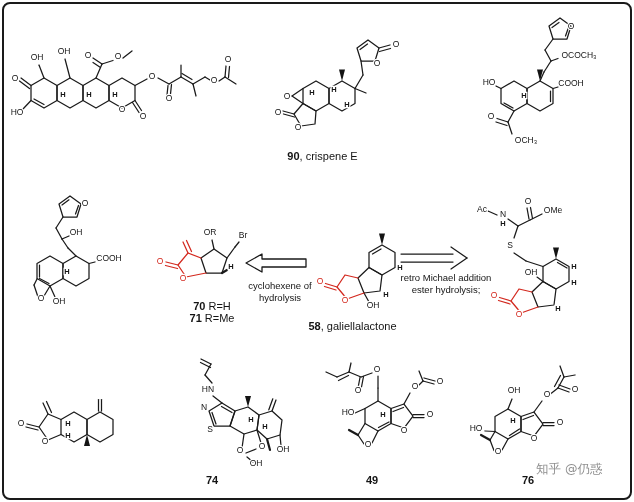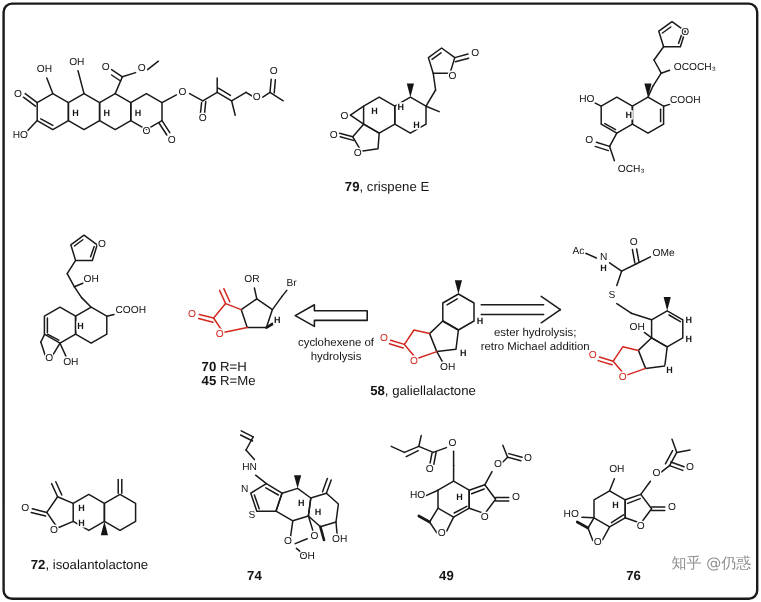--- a/index.html
+++ b/index.html
@@ -2,23 +2,23 @@
 <html><head>
 <meta charset="utf-8">
 <style>
   html,body{margin:0;padding:0;background:#fff;}
   #canvas{position:relative;width:634px;height:502px;background:#fff;overflow:hidden;
           font-family:"Liberation Sans",sans-serif;}
   #frame{position:absolute;inset:2px;border:2.5px solid #1a1a1a;border-radius:8px;pointer-events:none;}
   .struct{position:absolute;}
   .clabel{position:absolute;font-size:11px;color:#141414;text-align:center;white-space:nowrap;}
   .clabel b{font-weight:700;}
-  .clabel.left{text-align:left;padding-left:22px;box-sizing:border-box;}
+  .clabel.left{text-align:center;padding-left:22px;box-sizing:border-box;}
   .atext{position:absolute;font-size:9.5px;color:#141414;text-align:center;line-height:1.25;}
-  .wm{position:absolute;font-family:"DejaVu Sans",sans-serif;font-size:12.5px;color:#8f8f8f;text-align:right;}
+  .wm{position:absolute;font-family:"DejaVu Sans",sans-serif;font-size:12.5px;color:#8f8f8f;}
   .bd line,.bd polyline,.bd polygon{fill:none;stroke:#1a1a1a;stroke-width:1.25;stroke-linecap:round;stroke-linejoin:round;}
   .rd line,.rd polyline{stroke:#d3281e;}
   .b2{stroke-width:2.2 !important;}
   .wgs polygon{fill:#141414;stroke:none;}
   text.atom{font-family:"Liberation Sans",sans-serif;font-size:8.5px;font-weight:400;fill:#141414;
             stroke:#fff;stroke-width:2.4px;paint-order:stroke;text-anchor:middle;}
   text.atom.red{fill:#d3281e;}
   text.atom.sm{font-size:7.5px;font-weight:700;}
 </style>
 </head>
@@ -102,21 +102,21 @@
   <text class="atom" x="19" y="85">O</text>
   <text class="atom" x="30" y="116">O</text>
   <text class="atom" x="10" y="101">O</text>
   <text class="atom" x="109" y="52">O</text>
   <text class="atom" x="128" y="33">O</text>
   <text class="atom sm" x="44" y="81">H</text>
   <text class="atom sm" x="66" y="78">H</text>
   <text class="atom sm" x="79" y="93">H</text>
 </svg>
 <div class="clabel" style="left:250px;top:150px;width:145px">
-  <b>79</b><span>, crispene E</span>
+  <b>90</b><span>, crispene E</span>
 </div>
 
 <svg class="struct" style="left:452px;top:8px" width="160" height="142" viewBox="0 0 160 142">
   <g class="bd">
     <polygon points="108,10 119,18 115,31 101,31 97,18"></polygon>
     <line x1="100" y1="19.5" x2="107" y2="14.5"></line>
         <line x1="113.5" y1="28" x2="116.5" y2="19.5"></line>
     <line x1="101" y1="31" x2="93" y2="42"></line>
         <line x1="93" y1="42" x2="99" y2="53"></line>
     <line x1="99" y1="53" x2="106" y2="50.5"></line>
@@ -189,21 +189,21 @@
         <line x1="45.5" y1="46.5" x2="40.5" y2="35.5"></line>
   </g>
   <text class="atom red" x="14" y="59">O</text>
   <text class="atom red" x="37" y="76">O</text>
   <text class="atom" x="64" y="30">OR</text>
   <text class="atom" x="97" y="33">Br</text>
   <text class="atom sm" x="85" y="64">H</text>
 </svg>
 <div class="clabel left" style="left:146px;top:300px;width:110px">
   <div><b>70</b><span> R=H</span></div>
-  <div><b>45</b><span> R=Me</span></div>
+  <div><b>71</b><span> R=Me</span></div>
 </div>
 
 <svg class="struct" style="left:242px;top:250px" width="68" height="26" viewBox="0 0 68 26">
   <polygon points="4,13 20,4 20,9 64,9 64,17 20,17 20,22" fill="#ffffff" stroke="#1a1a1a" stroke-width="1.3" stroke-linejoin="round"></polygon>
 </svg>
 <div class="atext" style="left:234px;top:280px;width:92px">
   <div>cyclohexene of</div>
   <div>hydrolysis</div>
 </div>
 
@@ -234,22 +234,22 @@
 
 <svg class="struct" style="left:398px;top:244px" width="72" height="28" viewBox="0 0 72 28">
   <g class="bd" stroke-width="1.5">
     <line x1="3" y1="10" x2="55" y2="10"></line>
         <line x1="3" y1="18" x2="55" y2="18"></line>
     <line x1="53" y1="3" x2="69" y2="14"></line>
         <line x1="53" y1="25" x2="69" y2="14"></line>
   </g>
 </svg>
 <div class="atext" style="left:383px;top:272px;width:126px">
+  <div>retro Michael addition</div>
   <div>ester hydrolysis;</div>
-  <div>retro Michael addition</div>
 </div>
 
 <svg class="struct" style="left:468px;top:196px" width="155" height="130" viewBox="0 0 155 130">
   <g class="bd">
     <line x1="20" y1="15" x2="29" y2="19"></line>
     <line x1="40" y1="23" x2="50" y2="30"></line>
     <line x1="50" y1="30" x2="62" y2="24"></line>
     <line x1="61" y1="23" x2="59" y2="12"></line>
         <line x1="64.5" y1="22.5" x2="62.5" y2="11.5"></line>
     <line x1="62" y1="24" x2="74" y2="18"></line>
@@ -296,23 +296,20 @@
         <line x1="89.5" y1="39" x2="89.5" y2="27.5"></line>
   </g>
   <g class="wgs">
     <polygon points="75,62.5 72,74 78,74"></polygon>
   </g>
   <text class="atom" x="33" y="72">O</text>
   <text class="atom" x="9" y="54">O</text>
   <text class="atom sm" x="56" y="54">H</text>
   <text class="atom sm" x="56" y="66">H</text>
 </svg>
-<div class="clabel" style="left:2px;top:465px;width:145px">
-  <b>72</b><span>, isoalantolactone</span>
-</div>
 
 <svg class="struct" style="left:152px;top:350px" width="160" height="122" viewBox="0 0 160 122">
   <g class="bd">
     <line x1="49" y1="9" x2="59" y2="14"></line>
         <line x1="48.5" y1="12.5" x2="58.5" y2="17.5"></line>
     <line x1="59" y1="14" x2="53" y2="25"></line>
         <line x1="53" y1="25" x2="60" y2="33"></line>
     <line x1="61" y1="46" x2="70" y2="53"></line>
     <polygon points="70,53 83,61 78,76 62,76 57,61"></polygon>
     <line x1="69.5" y1="56.5" x2="80" y2="62.5"></line>

